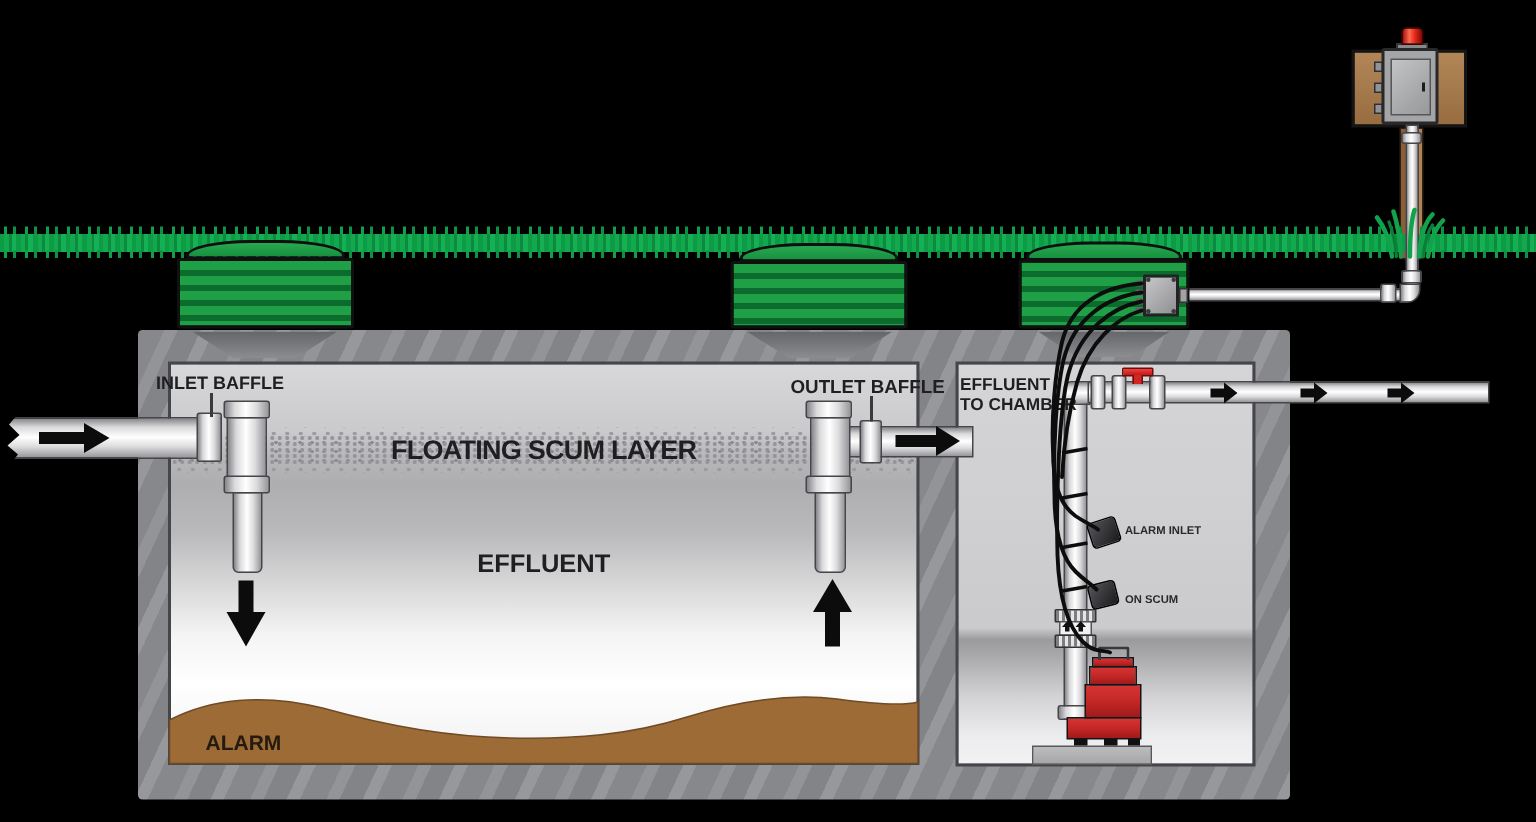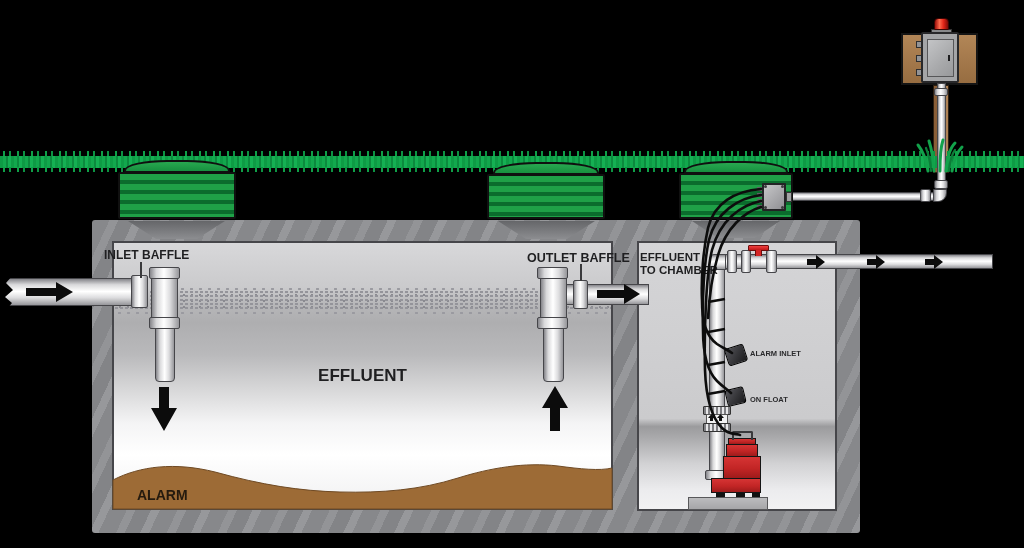--- a/index.html
+++ b/index.html
@@ -130,28 +130,29 @@
   <div class="abs" style="left:762px;top:183px;width:24px;height:28px;background:linear-gradient(135deg,#c6c6c8,#909094);border:2px solid #232325;border-radius:1px;"></div>
   <div class="abs" style="left:764px;top:185px;width:3px;height:3px;border-radius:50%;background:#3c3c3e;"></div>
   <div class="abs" style="left:781px;top:185px;width:3px;height:3px;border-radius:50%;background:#3c3c3e;"></div>
   <div class="abs" style="left:764px;top:206px;width:3px;height:3px;border-radius:50%;background:#3c3c3e;"></div>
   <div class="abs" style="left:781px;top:206px;width:3px;height:3px;border-radius:50%;background:#3c3c3e;"></div>
 
   <div class="abs lbl" style="left:104px;top:248px;font-size:12px;">INLET BAFFLE</div>
   <div class="abs ptr" style="left:140px;top:262px;width:2px;height:16px;"></div>
   <div class="abs lbl" style="left:507px;top:251px;font-size:12.5px;margin-left:20px;">OUTLET BAFFLE</div>
   <div class="abs ptr" style="left:580px;top:264px;width:2px;height:17px;"></div>
+  <div class="abs lbl ctr" style="left:112px;top:290px;width:501px;font-size:18px;letter-spacing:-0.5px;">FLOATING SCUM LAYER</div>
   <div class="abs lbl ctr" style="left:112px;top:366px;width:501px;font-size:17px;">EFFLUENT</div>
   <div class="abs lbl" style="left:137px;top:487px;font-size:14px;color:#241a0e;">ALARM</div>
   <div class="abs" style="left:640px;top:251px;">
     <span class="lbl" style="display:block;font-size:11.5px;line-height:13px;">EFFLUENT</span>
     <span class="lbl" style="display:block;font-size:11.5px;line-height:13px;">TO CHAMBER</span>
   </div>
   <div class="abs lbl" style="left:750px;top:349px;font-size:7.5px;color:#2a2a2c;">ALARM INLET</div>
-  <div class="abs lbl" style="left:750px;top:395px;font-size:7.5px;color:#2a2a2c;">ON FLOAT</div>
+  <div class="abs lbl" style="left:750px;top:395px;font-size:7.5px;color:#2a2a2c;">ON SCUM</div>
 
   <svg width="1024" height="548">
 
     <path fill="#000" d="M0,276 L12,276 L6,283 L13,290 L5,297 L12,303 L7,309 L0,309 Z"></path>
 
     <path fill="#0c0c0c" d="M26,288 h30 v-6 l17,10 l-17,10 v-6 h-30 z"></path>
     <path fill="#0c0c0c" d="M159,387 h10 v21 h8 l-13,23 l-13,-23 h8 z"></path>
     <path fill="#0c0c0c" d="M555,386 l13,22 h-8 v23 h-10 v-23 h-8 z"></path>
     <path fill="#0c0c0c" d="M597,290 h27 v-6 l16,10 l-16,10 v-6 h-27 z"></path>
     <path fill="#0c0c0c" d="M807,259 h9 v-4 l9,7 l-9,7 v-4 h-9 z"></path>

